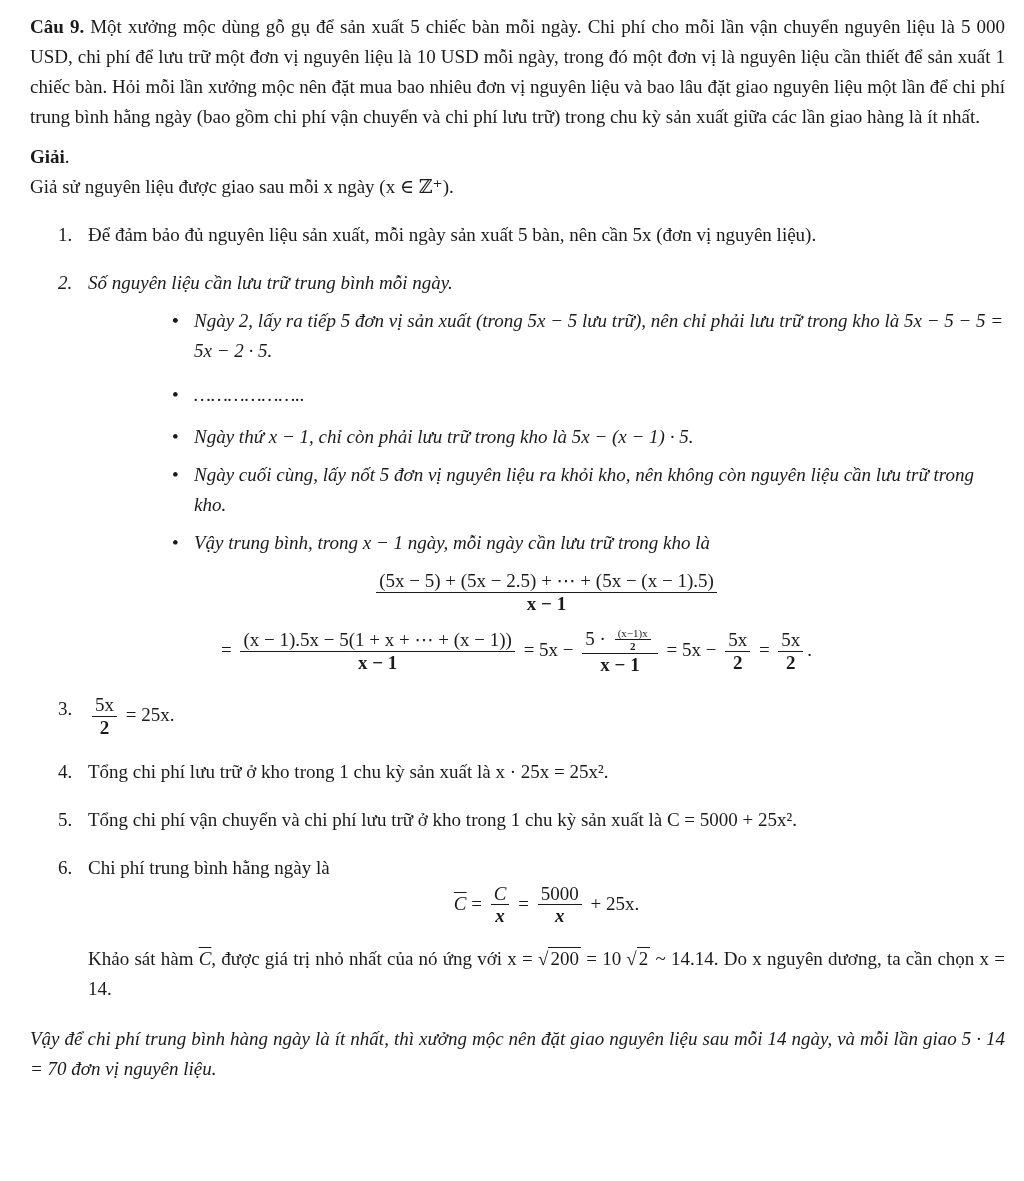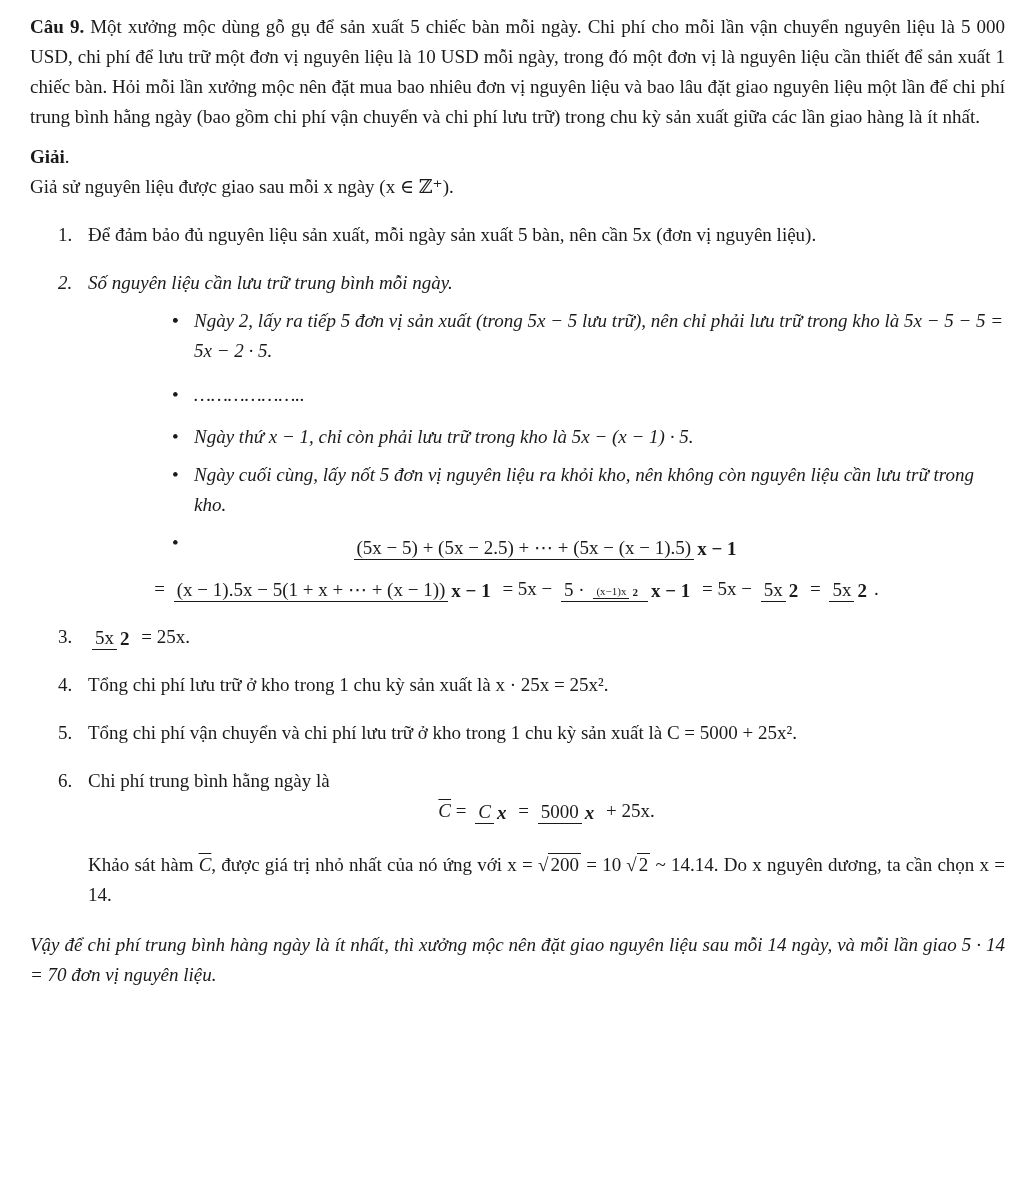--- a/index.html
+++ b/index.html
@@ -14,21 +14,21 @@
   b { font-weight: bold; }
   i, .it { font-style: italic; }
   .mi { font-style: italic; }
   .intro-title { margin-top: 10px; font-weight: bold; }
   ol.steps { list-style: none; margin: 0; padding: 0; }
   .step { position: relative; padding-left: 58px; margin-top: 18px; }
   .step .num { position: absolute; left: 28px; top: 0; }
   ul.bul { list-style: none; margin: 8px 0 0 0; padding: 0; }
   .bullet { position: relative; padding-left: 106px; margin-top: 8px; font-style: italic; }
   .bullet .dot { position: absolute; left: 84px; top: 0; font-style: normal; }
-  .frac { display: inline-flex; align-items: center; vertical-align: middle; margin: 0 4px; line-height: 1.15; }
+  .frac { display: inline-flex; flex-direction: column; align-items: center; vertical-align: middle; margin: 0 4px; line-height: 1.15; }
   .frac .num-part { border-bottom: 1.5px solid #1a1a1a; padding: 0 3px; }
   .frac .den-part { padding: 0 3px; font-weight: bold; }
   .frac.small { font-size: 11px; }
   .center { text-align: center; }
   .eq-block { margin-top: 12px; }
   .overline { text-decoration: overline; }
   .sqrt { border-top: 1.3px solid #1a1a1a; padding: 0 2px; }
   .conclusion { margin-top: 20px; font-style: italic; }
 </style>
 </head>
@@ -53,21 +53,21 @@
 
     <li class="step">
       <span class="num it">2.</span>
       <span class="it">Số nguyên liệu cần lưu trữ trung bình mỗi ngày.</span>
       <ul class="bul">
         <li class="bullet"><span class="dot">•</span></li>
         <li class="bullet"><span class="dot">•</span><span>Ngày 2, lấy ra tiếp 5 đơn vị sản xuất (trong 5x − 5 lưu trữ), nên chỉ phải lưu trữ trong kho là 5x − 5 − 5 = 5x − 2 · 5.</span></li>
         <li class="bullet" style="margin-top:14px"><span class="dot">•</span><span>………………..</span></li>
         <li class="bullet" style="margin-top:12px"><span class="dot">•</span><span>Ngày thứ x − 1, chỉ còn phải lưu trữ trong kho là 5x − (x − 1) · 5.</span></li>
         <li class="bullet"><span class="dot">•</span><span>Ngày cuối cùng, lấy nốt 5 đơn vị nguyên liệu ra khỏi kho, nên không còn nguyên liệu cần lưu trữ trong kho.</span></li>
-        <li class="bullet"><span class="dot">•</span></li>
+        <li class="bullet"><span class="dot">•</span><span>Vậy trung bình, trong x − 1 ngày, mỗi ngày cần lưu trữ trong kho là</span></li>
       </ul>
 
       <div class="center eq-block">
         <span class="frac">
           <span class="num-part">(5x − 5) + (5x − 2.5) + ⋯ + (5x − (x − 1).5)</span>
           <span class="den-part">x − 1</span>
         </span>
       </div>
 
       <div class="center eq-block" style="margin-left:-60px">
@@ -114,20 +114,20 @@
       <span>Chi phí trung bình hằng ngày là</span>
       <div class="center" style="margin-top:0">
         <span class="overline mi">C</span><span> = </span><span class="frac">
             <span class="num-part mi">C</span>
             <span class="den-part mi">x</span>
           </span><span> = </span><span class="frac">
             <span class="num-part">5000</span>
             <span class="den-part mi">x</span>
           </span><span> + 25x.</span>
       </div>
-      <p class="p" style="margin-top:24px">
+      <p class="p" style="margin-top:17px">
         <span>Khảo sát hàm </span><span class="overline mi">C</span><span>, được giá trị nhỏ nhất của nó ứng với x = </span>√<span class="sqrt">200</span><span> = 10 </span>√<span class="sqrt">2</span><span> ~ 14.14. Do x nguyên dương, ta cần chọn x = 14.</span>
       </p>
     </li>
   </ol>
 
   <p class="p conclusion">Vậy để chi phí trung bình hàng ngày là ít nhất, thì xưởng mộc nên đặt giao nguyên liệu sau mỗi 14 ngày, và mỗi lần giao 5 · 14 = 70 đơn vị nguyên liệu.</p>
 </div>
 
 </body></html>

